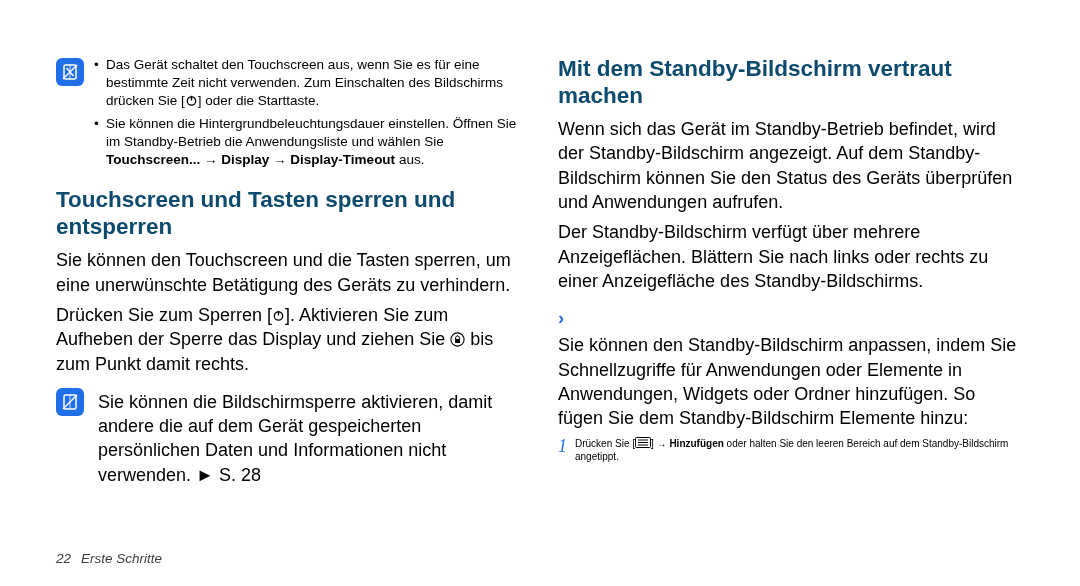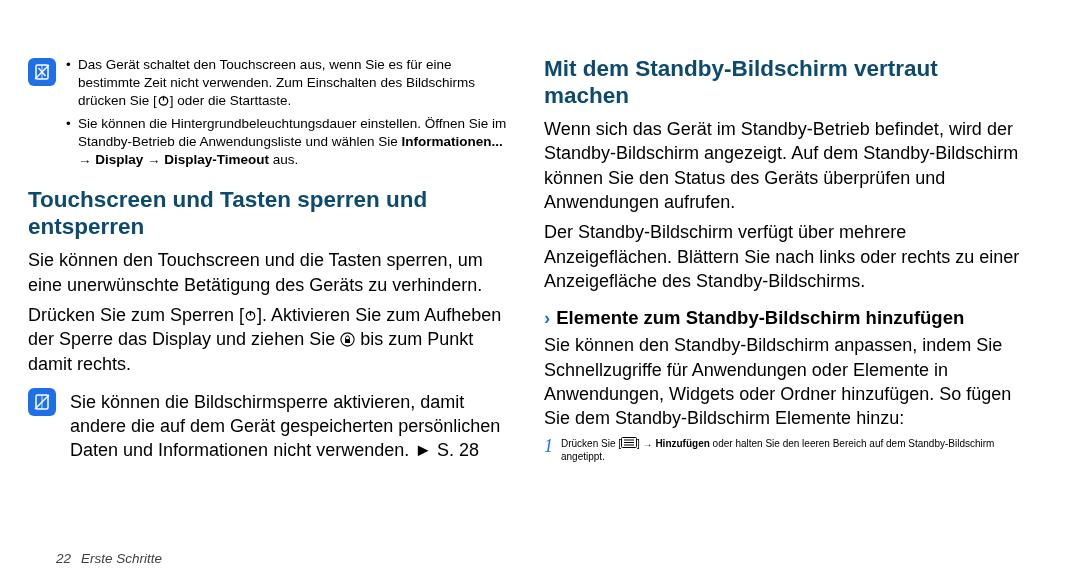--- a/index.html
+++ b/index.html
@@ -8,21 +8,21 @@
     height: 586px;
     background: #ffffff;
     font-family: "Segoe UI", "Helvetica Neue", Arial, sans-serif;
     color: #000;
     position: relative;
     overflow: hidden;
   }
   .page {
     display: flex;
     gap: 36px;
-    padding: 56px 56px 0 28px;
+    padding: 56px 56px 0 56px;
   }
   .col {
     flex: 1;
     min-width: 0;
   }
   .note-row {
     display: flex;
     align-items: flex-start;
     gap: 10px;
     margin-bottom: 14px;
@@ -144,21 +144,21 @@
       <ul class="bullets">
         <li>
           <span>Das Gerät schaltet den Touchscreen aus, wenn Sie es für eine bestimmte Zeit nicht verwenden. Zum Einschalten des Bildschirms drücken Sie [</span><span class="inline-icon">
               <svg width="13" height="13" viewBox="0 0 13 13">
                 <circle cx="6.5" cy="7" r="4.2" fill="none" stroke="#000" stroke-width="1.3"></circle>
                 <line x1="6.5" y1="1.8" x2="6.5" y2="6.5" stroke="#000" stroke-width="1.3"></line>
               </svg>
             </span><span>] oder die Starttaste.</span>
         </li>
         <li>
-          <span>Sie können die Hintergrundbeleuchtungsdauer einstellen. Öffnen Sie im Standby-Betrieb die Anwendungsliste und wählen Sie </span><span class="bold">Informationen...</span><span> → </span><span class="bold">Display</span><span> → </span><span class="bold">Display-Timeout</span><span> aus.</span>
+          <span>Sie können die Hintergrundbeleuchtungsdauer einstellen. Öffnen Sie im Standby-Betrieb die Anwendungsliste und wählen Sie </span><span class="bold">Touchscreen...</span><span> → </span><span class="bold">Display</span><span> → </span><span class="bold">Display-Timeout</span><span> aus.</span>
         </li>
       </ul>
     </div>
 
     <h2 class="section">Touchscreen und Tasten sperren und entsperren</h2>
 
     <p class="body flush">Sie können den Touchscreen und die Tasten sperren, um eine unerwünschte Betätigung des Geräts zu verhindern.</p>
 
     <p class="body">
       <span>Drücken Sie zum Sperren [</span><span class="inline-icon">
@@ -190,21 +190,20 @@
 
   <div class="col">
 
     <h2 class="section" style="margin-top:0">Mit dem Standby-Bildschirm vertraut machen</h2>
 
     <p class="body flush">Wenn sich das Gerät im Standby-Betrieb befindet, wird der Standby-Bildschirm angezeigt. Auf dem Standby-Bildschirm können Sie den Status des Geräts überprüfen und Anwendungen aufrufen.</p>
     <p class="body">Der Standby-Bildschirm verfügt über mehrere Anzeigeflächen. Blättern Sie nach links oder rechts zu einer Anzeigefläche des Standby-Bildschirms.</p>
 
     <h3 class="subsection">
       <span class="chev">›</span>
-      <span>Elemente zum Standby-Bildschirm hinzufügen</span>
     </h3>
 
     <p class="body flush">Sie können den Standby-Bildschirm anpassen, indem Sie Schnellzugriffe für Anwendungen oder Elemente in Anwendungen, Widgets oder Ordner hinzufügen. So fügen Sie dem Standby-Bildschirm Elemente hinzu:</p>
 
     <div class="step-row">
       <div class="step-num">1</div>
       <div class="step-body">
         <span>Drücken Sie [</span><span class="inline-icon">
             <svg width="16" height="11" viewBox="0 0 16 11">
               <rect x="0.5" y="0.5" width="15" height="10" rx="1" fill="none" stroke="#000" stroke-width="1"></rect>

